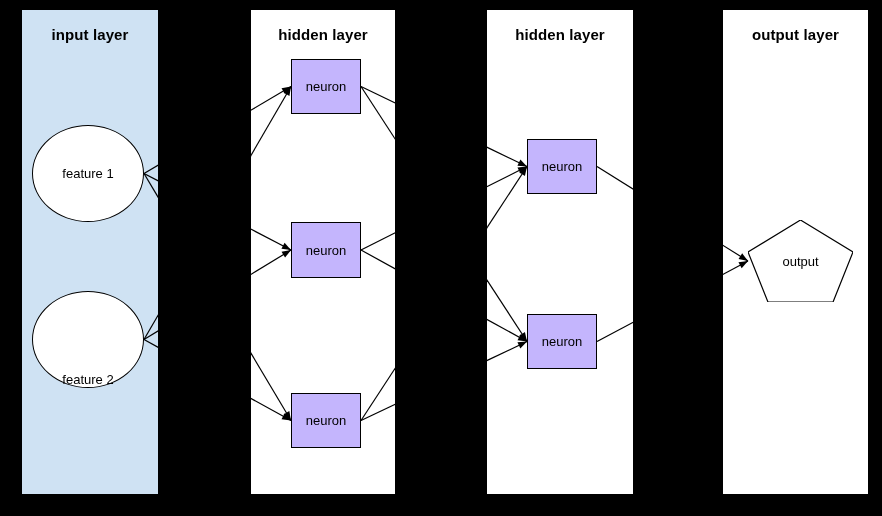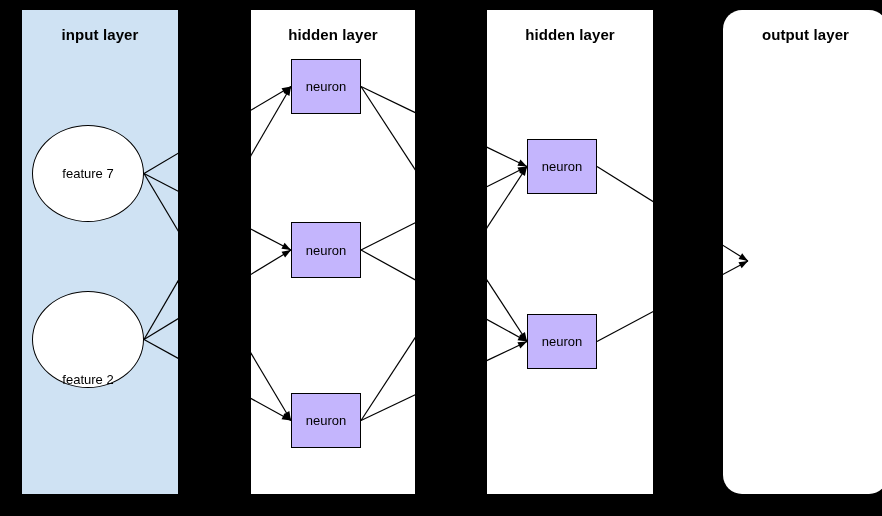--- a/index.html
+++ b/index.html
@@ -1,19 +1,19 @@
 <!DOCTYPE html>
 <html><head>
 <meta charset="utf-8">
 <style>
   html,body{margin:0;padding:0;background:#000;}
   body{width:882px;height:516px;position:relative;overflow:hidden;
        font-family:"Liberation Sans",sans-serif;}
   #canvas{position:absolute;left:0;top:0;width:882px;height:516px;background:#000;}
-  .layer{position:absolute;overflow:hidden;padding-left:20px;}
+  .layer{position:absolute;overflow:hidden;}
   .layer-title{position:absolute;left:0;right:0;top:16px;text-align:center;
        font-size:15px;font-weight:bold;color:#000;letter-spacing:0.1px;}
   .edges{position:absolute;left:0;top:0;width:100%;height:100%;}
   .node{position:absolute;box-sizing:border-box;display:flex;
         align-items:center;justify-content:center;color:#000;font-size:13px;}
   .node.box{border:1px solid #000;background:#c4b5fd;}
   .node.circle{border:1px solid #000;background:#fff;border-radius:50%;}
   .node.penta{background:transparent;}
   .penta-label{position:absolute;left:0;right:0;top:50%;transform:translateY(-50%);
         text-align:center;font-size:13px;color:#000;}
@@ -49,21 +49,21 @@
         <line x1="339" y1="410.5" x2="505" y2="156.5" stroke="#000000" stroke-width="1.2"></line>
         <polygon points="505,156.5 502.9224455449532,165.8938153849389 497.2302627169759,162.173727395001" fill="#000000"></polygon>
         <line x1="339" y1="410.5" x2="505" y2="331.5" stroke="#000000" stroke-width="1.2"></line>
         <polygon points="505,331.5 498.3344068779672,338.43756933886135 495.41229440436183,332.29743426774115" fill="#000000"></polygon>
         <line x1="575" y1="156.5" x2="726" y2="251" stroke="#000000" stroke-width="1.2"></line>
         <polygon points="726,251 716.5671432968567,249.10759031445002 720.17456680304,243.3433474632999" fill="#000000"></polygon>
         <line x1="575" y1="331.5" x2="726" y2="251" stroke="#000000" stroke-width="1.2"></line>
         <polygon points="726,251 719.6575800180592,258.2342040870215 716.4586113475402,252.2336541584702" fill="#000000"></polygon>
       </svg>
       <div class="node circle" style="left: 10px; top: 115px; width: 112px; height: 97px;">
-        <span>feature 7</span>
+        <span>feature 1</span>
       </div>
       <div class="node circle" style="left: 10px; top: 281px; width: 112px; height: 97px; align-items: flex-end;">
         <span>feature 2</span>
       </div>
     </div>
     <div class="layer" style="left: 251px; top: 10px; width: 144px; height: 484px; background: rgb(255, 255, 255);">
       <div class="layer-title">hidden layer</div>
       <svg class="edges" width="144" height="484">
         <line x1="-107" y1="163.5" x2="40" y2="76.5" stroke="#000000" stroke-width="1.2"></line>
         <polygon points="40,76.5 33.98650089389924,84.0098487668478 30.52311881526878,78.1579273236446" fill="#000000"></polygon>
@@ -136,21 +136,21 @@
         <line x1="110" y1="331.5" x2="261" y2="251" stroke="#000000" stroke-width="1.2"></line>
         <polygon points="261,251 254.65758001805926,258.2342040870215 251.45861134754017,252.2336541584702" fill="#000000"></polygon>
       </svg>
       <div class="node box" style="left: 40px; top: 129px; width: 70px; height: 55px;">
         <span>neuron</span>
       </div>
       <div class="node box" style="left: 40px; top: 304px; width: 70px; height: 55px;">
         <span>neuron</span>
       </div>
     </div>
-    <div class="layer" style="left: 723px; top: 10px; width: 145px; height: 484px; background: rgb(255, 255, 255); border-radius: 19px;">
+    <div class="layer" style="left: 723px; top: 10px; width: 145px; height: 484px; background: rgb(255, 255, 255);">
       <div class="layer-title">output layer</div>
       <svg class="edges" width="145" height="484">
         <line x1="-579" y1="163.5" x2="-432" y2="76.5" stroke="#000000" stroke-width="1.2"></line>
         <polygon points="-432,76.5 -438.01349910610077,84.0098487668478 -441.47688118473127,78.1579273236446" fill="#000000"></polygon>
         <line x1="-579" y1="163.5" x2="-432" y2="240" stroke="#000000" stroke-width="1.2"></line>
         <polygon points="-432,240 -441.55318521794044,238.86129363235085 -438.4140487449617,232.82922746858782" fill="#000000"></polygon>
         <line x1="-579" y1="163.5" x2="-432" y2="410.5" stroke="#000000" stroke-width="1.2"></line>
         <polygon points="-432,410.5 -439.5245238342016,404.5048735569187 -433.6810846664908,401.027199234435" fill="#000000"></polygon>
         <line x1="-579" y1="329.5" x2="-432" y2="76.5" stroke="#000000" stroke-width="1.2"></line>
         <polygon points="-432,76.5 -433.58165154873683,85.98990929242099 -439.46123954451656,82.57370599052528" fill="#000000"></polygon>
@@ -168,14 +168,20 @@
         <polygon points="-196,331.5 -205.5232072144517,330.13306022421784 -202.24065249236878,324.1778243349745" fill="#000000"></polygon>
         <line x1="-362" y1="410.5" x2="-196" y2="156.5" stroke="#000000" stroke-width="1.2"></line>
         <polygon points="-196,156.5 -198.07755445504682,165.8938153849389 -203.76973728302414,162.173727395001" fill="#000000"></polygon>
         <line x1="-362" y1="410.5" x2="-196" y2="331.5" stroke="#000000" stroke-width="1.2"></line>
         <polygon points="-196,331.5 -202.66559312203285,338.43756933886135 -205.5877055956382,332.29743426774115" fill="#000000"></polygon>
         <line x1="-126" y1="156.5" x2="25" y2="251" stroke="#000000" stroke-width="1.2"></line>
         <polygon points="25,251 15.567143296856639,249.10759031445002 19.174566803040012,243.3433474632999" fill="#000000"></polygon>
         <line x1="-126" y1="331.5" x2="25" y2="251" stroke="#000000" stroke-width="1.2"></line>
         <polygon points="25,251 18.657580018059253,258.2342040870215 15.458611347540167,252.2336541584702" fill="#000000"></polygon>
       </svg>
+      <div class="node penta" style="left: 25px; top: 210px; width: 105px; height: 82px;">
+        <svg width="105" height="82">
+          <polygon points="52.5,0 105,31.98 85.05000000000001,82 19.95,82 0,31.98" fill="#fff" stroke="#000000" stroke-width="1.2"></polygon>
+        </svg>
+        <div class="penta-label">output</div>
+      </div>
     </div>
   </div>
 
 </body></html>

